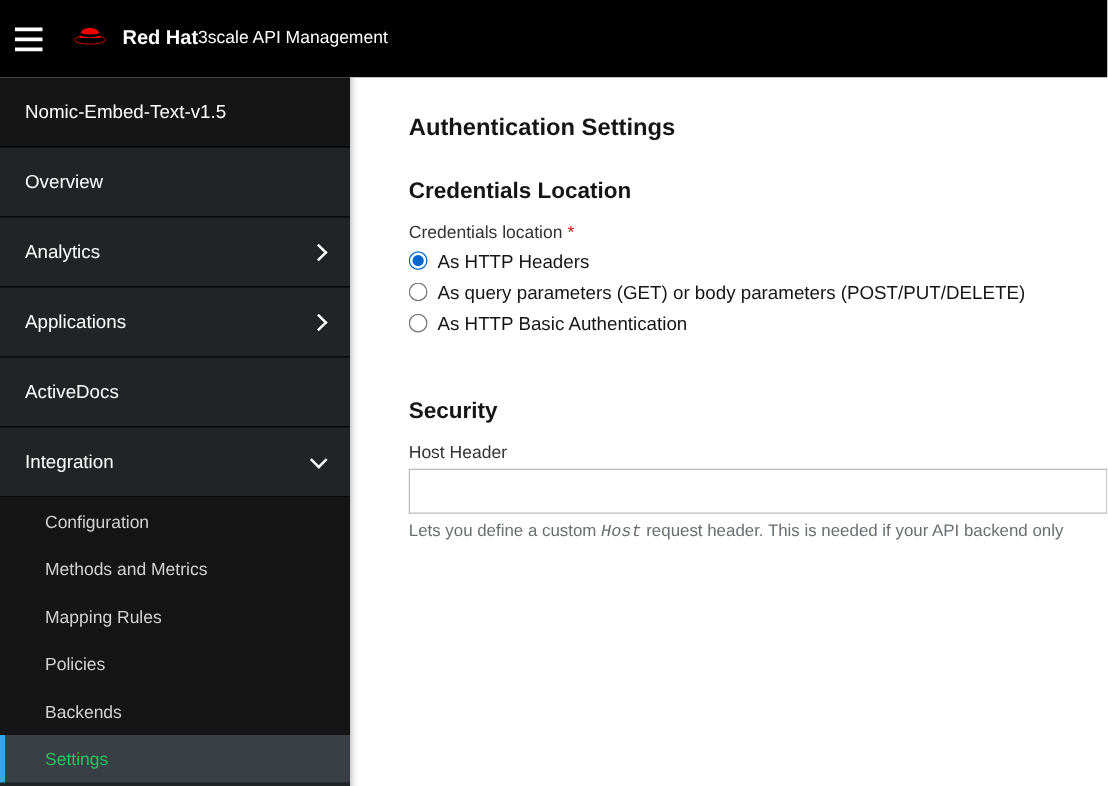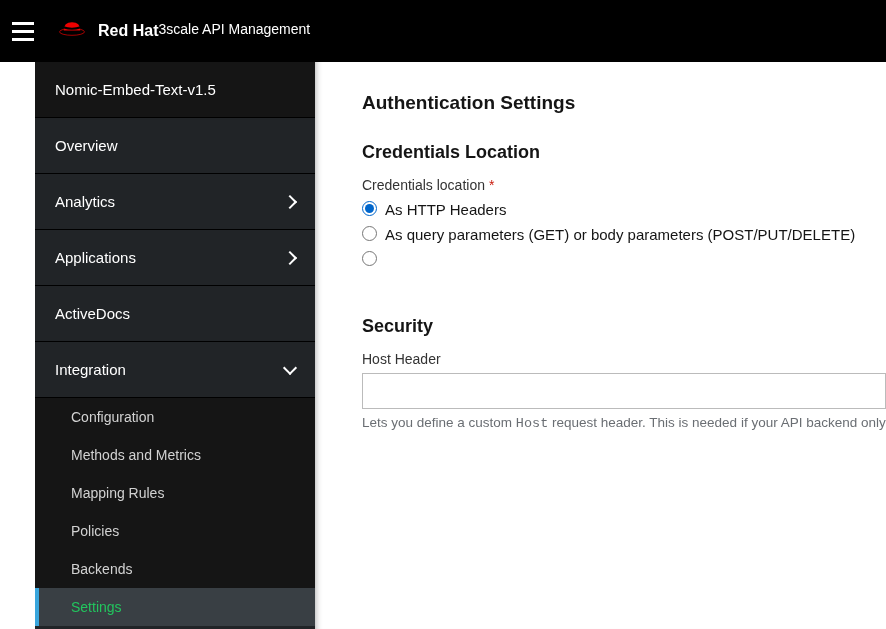--- a/index.html
+++ b/index.html
@@ -63,21 +63,20 @@
   
   .shell { display: flex; height: calc(629px - 62px); }
 
   
   .sidebar {
     width: 280px;
     background: #212427;
     color: #fff;
     display: flex; flex-direction: column;
     overflow: hidden;
-    margin-left: 35px;
   }
   .side-item, .side-subitem, .side-title {
     display: flex; align-items: center; justify-content: space-between;
     padding: 0 20px;
     height: 56px;
     font-size: 15px;
     color: #fff;
     border-bottom: 1px solid #000;
     cursor: pointer;
   }
@@ -160,20 +159,21 @@
   }
   .radio-row input[type=radio] { accent-color: #0066cc; width: 15px; height: 15px; cursor: pointer; }
   .help {
     font-size: 13.5px;
     color: #6a6e73;
     margin-top: 6px;
   }
   .help code {
     font-family: "Courier New", monospace;
     color: #6a6e73;
+    font-style: italic;
   }
 </style>
 </head>
 <body>
 
 <div class="masthead">
   <div class="hamburger">
     <span></span>
       <span></span>
       <span></span>
@@ -253,20 +253,21 @@
       <div class="radio-row">
         <input type="radio" name="credloc" checked="" style="">
         <span>As HTTP Headers</span>
       </div>
       <div class="radio-row">
         <input type="radio" name="credloc" style="">
         <span>As query parameters (GET) or body parameters (POST/PUT/DELETE)</span>
       </div>
       <div class="radio-row">
         <input type="radio" name="credloc" style="">
+        <span>As HTTP Basic Authentication</span>
       </div>
     </div>
 
     <div class="subsection">
       <h3 class="subsection-title" style="margin-bottom:14px">Security</h3>
       <label class="field-label">Host Header</label>
       <input type="text" class="text-input" value="" style="">
       <p class="help">
         <span>Lets you define a custom </span><code>Host</code><span> request header. This is needed if your API backend only</span>
       </p>

